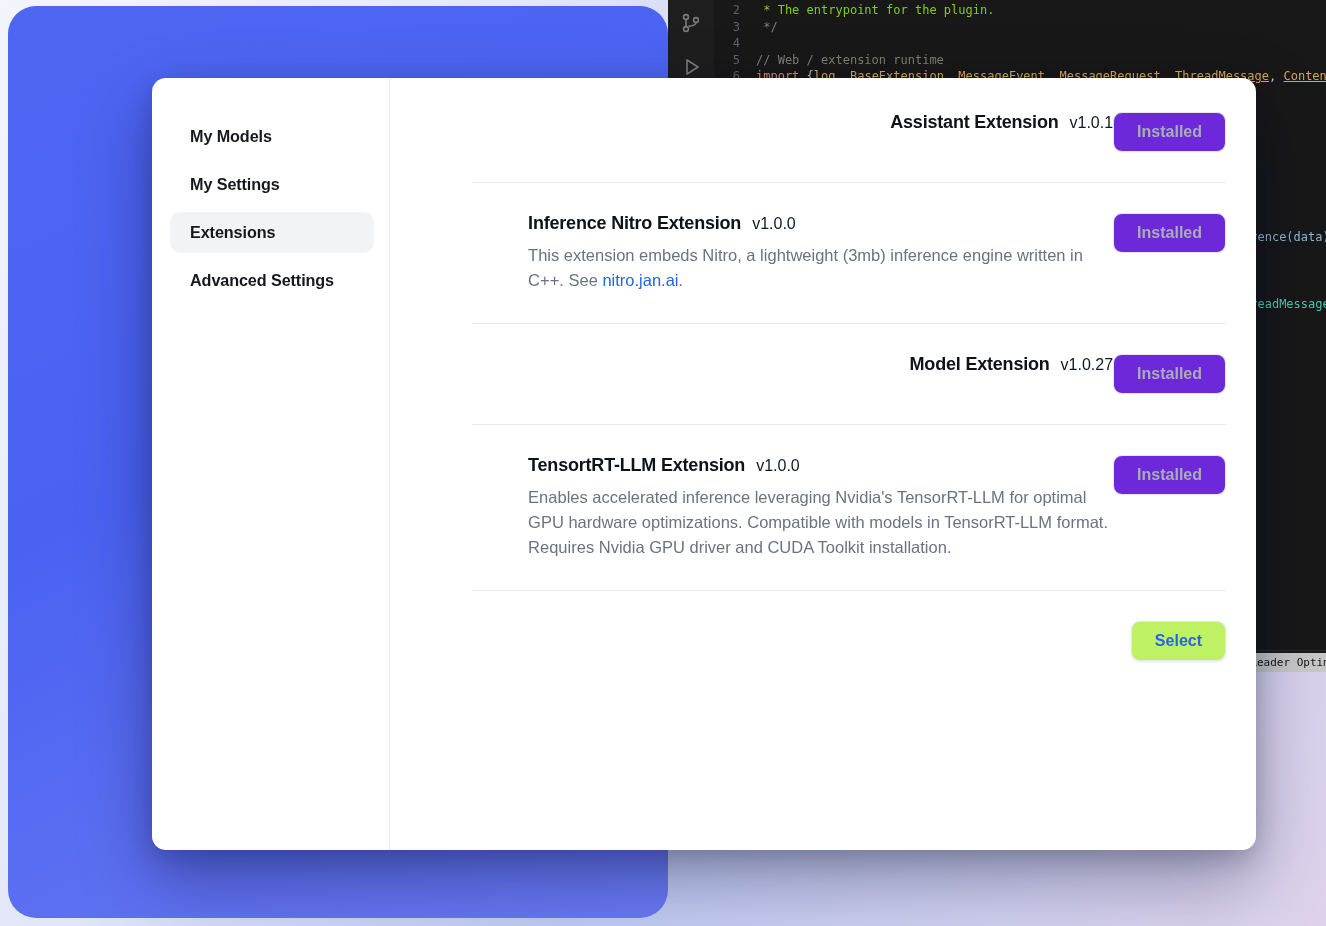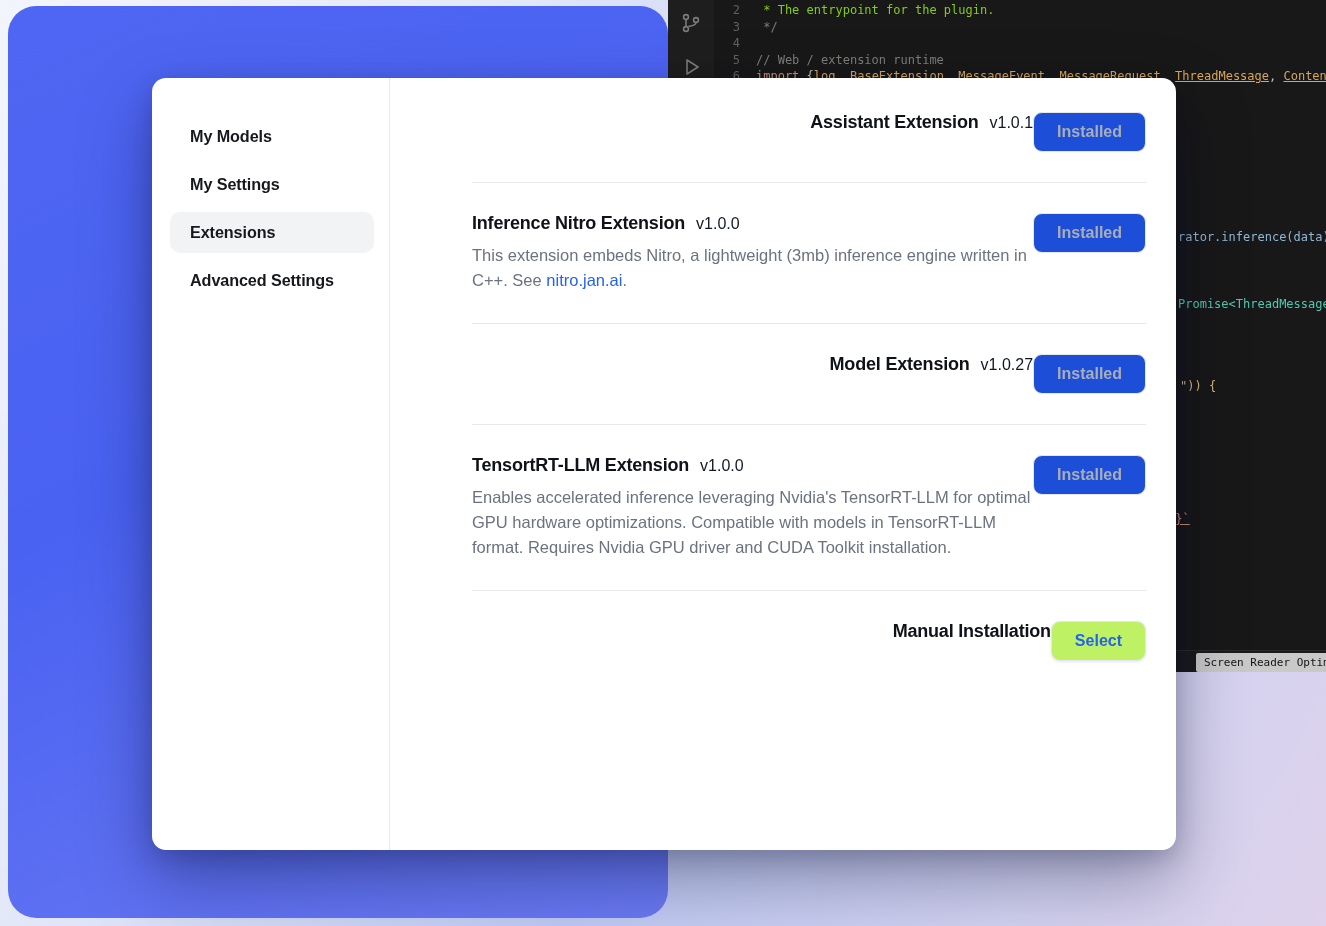--- a/index.html
+++ b/index.html
@@ -19,36 +19,36 @@
   .frag { position:absolute; white-space:pre; line-height:16px; }
   .frag0 { left:510px; top:229px; color:#8fb8d8; }
   .frag1 { left:510px; top:296px; color:#4ec9b0; }
   .frag2 { left:512px; top:378px; color:#d7ba7d; }
   .frag3 { left:500px; top:511px; color:#ce9178; text-decoration:underline; }
   .status-bar { position:absolute; left:0; bottom:0; width:100%; height:22px; background:#1b1b1b; border-top:1px solid #2a2a2a; }
   .status-go { position:absolute; left:505px; top:20px; color:#cfcfcf; font-size:14px; }
   .status-chip { position:absolute; left:528px; top:2px; background:#c9c9c9; color:#141414; font-size:11px; padding:3px 8px; border-radius:2px; white-space:nowrap; }
 
   
-  #modal { position:absolute; left:152px; top:78px; width:1024px; height:772px; background:#ffffff; border-radius:14px; box-shadow:0 30px 70px rgba(2,8,40,.35), 0 8px 24px rgba(2,8,40,.18); display:flex; overflow:hidden;gap:48px; }
+  #modal { position:absolute; left:152px; top:78px; width:1104px; height:772px; background:#ffffff; border-radius:14px; box-shadow:0 30px 70px rgba(2,8,40,.35), 0 8px 24px rgba(2,8,40,.18); display:flex; overflow:hidden;gap:48px; }
   .sidebar { width:238px; border-right:1px solid #e8e9eb; padding:38px 15px 0 18px; flex:0 0 auto; }
   .side-item { padding:11px 20px; margin-bottom:7px; border-radius:10px; font-size:16.2px; font-weight:700; color:#16181d; letter-spacing:-0.1px; cursor:default; }
   .side-item.selected { background:#f2f3f5; }
   .content { flex:1; padding:28px 30px 0 34px; }
   .row { display:flex; justify-content:flex-end; align-items:flex-start; padding:30px 0; }
   .row.first { padding-top:6px; }
   .row-main { max-width:585px; }
   .row-title-line { display:flex; align-items:baseline; }
   .row-title { font-size:18px; font-weight:700; color:#0f1219; letter-spacing:-0.2px; }
   .row-version { font-size:16px; font-weight:400; color:#111827; margin-left:11px; }
   .row-desc { margin-top:9px; font-size:16.5px; line-height:25px; color:#6b7280; }
   .link { color:#2563eb; text-decoration:none; cursor:pointer; }
   .divider { height:1px; background:#e7e9ec; }
   .btn { font-family:"Liberation Sans", sans-serif; font-size:16px; font-weight:600; padding:10px 23px; border-radius:9px; cursor:pointer; flex:0 0 auto; }
-  .btn-installed { background:#1d4ed8; border:1px solid #e6e8ea; color:#a8aeb8; }
+  .btn-installed { background:#6d28d9; border:1px solid #e6e8ea; color:#a8aeb8; }
   .btn-select { background:#bef264; border:1px solid #e3e8f0; color:#2563eb; box-shadow:0 1px 3px rgba(15,23,42,.10); }
 </style>
 </head>
 <body>
 
 <div id="blue-panel"></div>
 
 <div id="editor">
   <div class="code-area">
       <div class="code-line"><span class="line-num">2</span><span class="line-code"><span style="color: #84cc16;"> * The entrypoint for the plugin.</span></span></div>
@@ -133,21 +133,18 @@
           <span class="row-version">v1.0.0</span>
         </div>
         <p class="row-desc">Enables accelerated inference leveraging Nvidia's TensorRT-LLM for optimal GPU hardware optimizations. Compatible with models in TensorRT-LLM format. Requires Nvidia GPU driver and CUDA Toolkit installation.</p>
       </div>
       <button class="btn btn-installed">Installed</button>
     </div>
     <div class="divider"></div>
 
     <div class="row">
       <div class="row-main">
-        <div class="row-title-line">
-          <span class="row-title">Manual Installation</span>
-        </div>
       </div>
       <button class="btn btn-select">Select</button>
     </div>
 
   </main>
 </div>
 
 </body></html>

